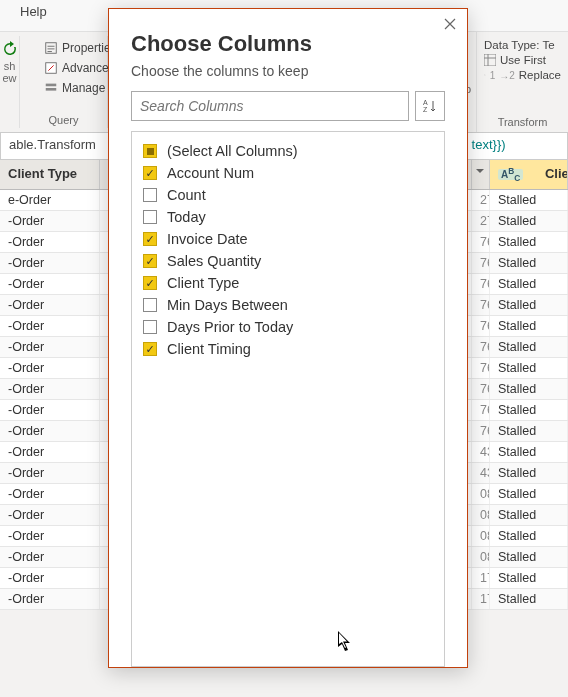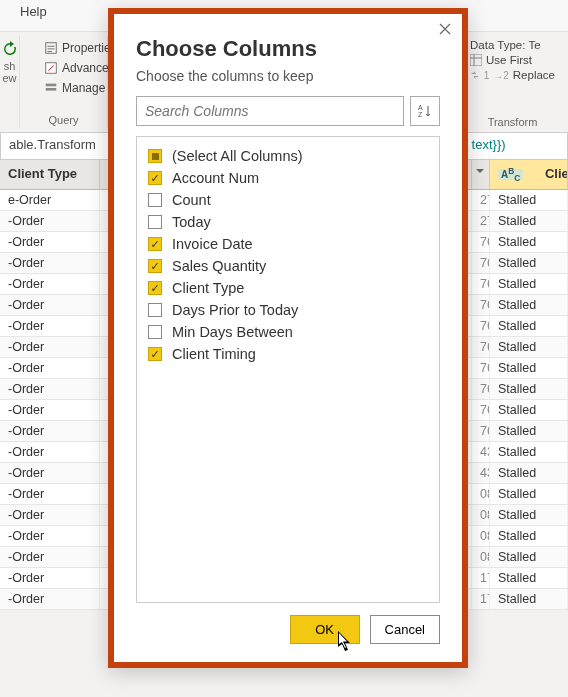--- a/index.html
+++ b/index.html
@@ -26,21 +26,21 @@
 .grid-body .cell { padding: 3px 8px; font-size: 12.5px; border-right: 1px solid #eee; white-space: nowrap; overflow: hidden; }
 .col-left { width: 100px; }
 .col-mid { width: 372px; }
 .col-num { width: 30px; text-align:right; color:#888; }
 .col-timing { flex: 1; }
 .col-header-timing { background:#ffe79e; font-weight:600; position:relative; }
 .type-pill { font-size:10px; background:#d2e6d2; color:#356; padding:0 3px; border-radius:2px; margin-right:18px;}
 .dd-caret { position:absolute; right:4px; top:6px; }
 
 
-.modal { position: absolute; top: 8px; left: 108px; width: 360px; height: 660px; background: #fff; border: 6px solid #c2410c; box-shadow: 0 4px 20px rgba(0,0,0,.2); display:flex; flex-direction:column; }
+.modal { position: absolute; top: 8px; left: 108px; width: 360px; height: 660px; background: #fff; border: 1px solid #c2410c; box-shadow: 0 4px 20px rgba(0,0,0,.2); display:flex; flex-direction:column; }
 .modal-close { position:absolute; top:8px; right:10px; cursor:pointer; }
 .modal h1 { font-size: 22px; font-weight: 600; color: #333; padding: 22px 22px 6px; }
 .modal .sub { font-size: 14px; color: #555; padding: 0 22px 12px; }
 .search-row { display:flex; gap:6px; padding: 0 22px 10px; }
 .search-input { flex:1; border:1px solid #aaa; padding:6px 8px; font-size:14px; color:#888; font-style:italic; }
 .sort-btn { width:30px; height:30px; border:1px solid #aaa; display:flex; align-items:center; justify-content:center; }
 
 .col-list { flex:1; margin: 0 22px; border:1px solid #ccc; padding: 8px 10px; overflow-y:auto; }
 .col-item { display:flex; align-items:center; gap:10px; padding:3px 1px; font-size:14.5px; color:#333; }
 .cb { width:14px; height:14px; border:1.5px solid #888; display:flex; align-items:center; justify-content:center; flex-shrink:0; }
@@ -48,21 +48,21 @@
 .cb.checked::after { content:"✓"; font-size:11px; color:#333; line-height:1; }
 .cb.intermediate { background:#f2c811; border-color:#c9a307; }
 .cb.intermediate::after { content:""; width:7px; height:7px; background:#8a6d00; }
 
 .modal-footer { padding: 12px 22px 18px; display:flex; justify-content:flex-end; gap:10px; }
 .btn { min-width:70px; padding:6px 14px; border:1px solid #888; background:#fff; font-size:13px; cursor:pointer; }
 .btn.primary { background:#f2c811; border-color:#c9a307; }
 
 .cursor { position:absolute; bottom: 44px; left: 338px; pointer-events:none; }
 
-.right-ribbon { position:absolute; top:32px; right:6px; width:100px; height:100px; background:#f3f2f1; border-left:1px solid #e0e0e0; padding:4px 7px; font-size:11.5px; color:#444; }
+.right-ribbon { position:absolute; top:32px; right:0; width:92px; height:100px; background:#f3f2f1; border-left:1px solid #e0e0e0; padding:4px 7px; font-size:11.5px; color:#444; }
 .right-ribbon .ritem { display:flex; align-items:center; gap:4px; margin:3px 0; white-space:nowrap; overflow:hidden;}
 </style>
 </head>
 <body>
 
 <div class="menubar">
   <span>Help</span>
 </div>
 
 <div class="ribbon">
@@ -316,33 +316,29 @@
       <div class="col-item">
         <span class="cb checked"></span>
         <span>Sales Quantity</span>
       </div>
       <div class="col-item">
         <span class="cb checked"></span>
         <span>Client Type</span>
       </div>
       <div class="col-item">
         <span class="cb "></span>
+        <span>Min Days Between</span>
+      </div>
+      <div class="col-item">
+        <span class="cb "></span>
         <span>Days Prior to Today</span>
       </div>
       <div class="col-item">
-        <span class="cb "></span>
-        <span>Min Days Between</span>
-      </div>
-      <div class="col-item">
         <span class="cb checked"></span>
         <span>Client Timing</span>
       </div>
     </div>
-  <div class="modal-footer">
-    <button class="btn primary">OK</button>
-    <button class="btn">Cancel</button>
-  </div>
 </div>
 
 <svg class="cursor" width="18" height="22" viewBox="0 0 18 22">
     <path fill="#000" d="M0 0l0 16 4-3 3 7 3-1-3-7 5 0z"></path>
     <path fill="#fff" d="M1 2l0 11 3-2 3 6 1-.4-3-6 4 0z"></path>
   </svg>
 
 </body></html>

